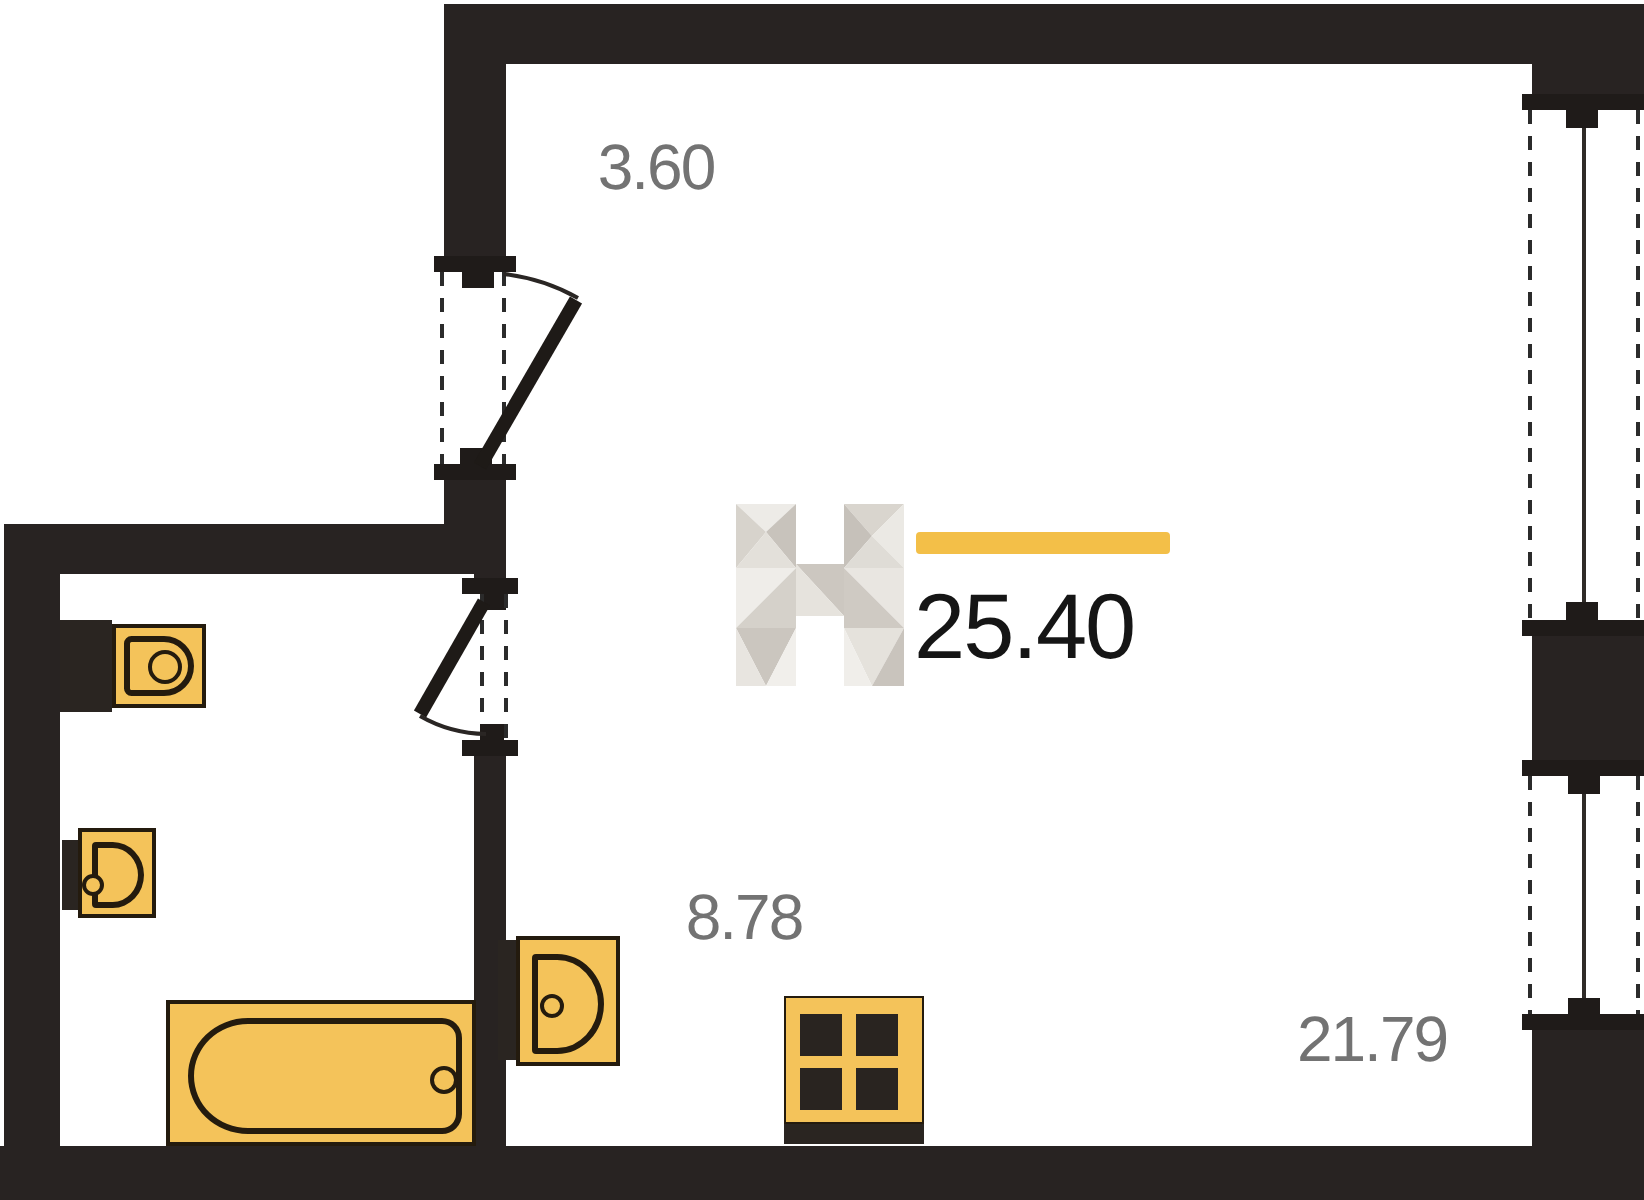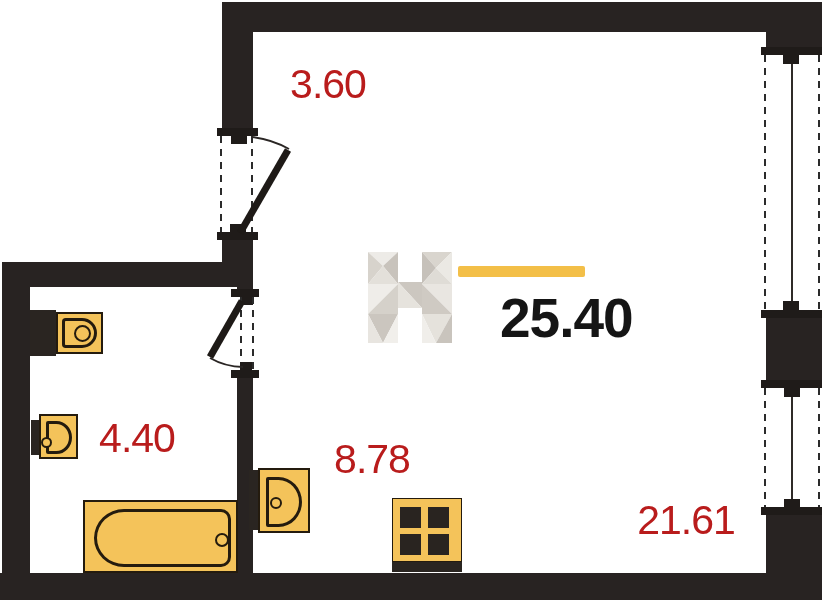--- a/index.html
+++ b/index.html
@@ -14,32 +14,32 @@
     background:repeating-linear-gradient(to bottom,#2b2b2b 0 7px,transparent 7px 13px);}
   .glass{position:absolute;width:2px;background:#2f2b28;}
   .overlay{position:absolute;left:0;top:0;width:822px;height:600px;pointer-events:none;}
   .fixture{position:absolute;background:#F4C35A;border:2px solid #241b0e;box-sizing:border-box;}
   .fixture-dark{position:absolute;background:#2a2521;}
   .inner-shape{position:absolute;border:3px solid #241b0e;box-sizing:border-box;}
   .circle{position:absolute;border:2.5px solid #241b0e;border-radius:50%;box-sizing:border-box;background:#F4C35A;}
   .burner{position:absolute;background:#292420;}
   .room-label{
     position:absolute;transform:translate(-50%,-50%);
-    font-size:41px;color:#b91c1c;white-space:nowrap;letter-spacing:-1px;
+    font-size:32px;color:#737373;white-space:nowrap;letter-spacing:-1px;
   }
   .logo-h{position:absolute;left:366px;top:252px;}
   .badge-circle{
     position:absolute;left:455px;top:220px;width:54px;height:54px;border-radius:50%;
     background:#F8D87E;display:flex;align-items:center;justify-content:center;
     font-size:21px;font-weight:600;color:#9B9B93;letter-spacing:.5px;
   }
   .badge-bar{position:absolute;left:458px;top:266px;width:127px;height:11px;background:#F3BF48;border-radius:2px;}
   .total-area{
-    position:absolute;left:457px;top:286px;font-size:55px;font-weight:bold;
-    color:#151515;letter-spacing:-1px;margin-left:43px;
+    position:absolute;left:457px;top:286px;font-size:46px;font-weight:normal;
+    color:#151515;letter-spacing:-1px;
   }
 </style>
 </head>
 <body>
 
 <div class="plan">
 
   <div class="wall" style="left:222px;top:2px;width:600px;height:30px;"></div>
   <div class="wall" style="left:222px;top:2px;width:31px;height:126px;"></div>
   <div class="wall" style="left:222px;top:240px;width:31px;height:24px;"></div>
@@ -142,17 +142,16 @@
     <polygon points="56,32 86,32 86,62" fill="#E9E6E1"></polygon>
     <polygon points="56,32 56,62 86,62" fill="#CFCAC3"></polygon>
     <polygon points="56,62 86,62 70,91" fill="#E5E2DC"></polygon>
     <polygon points="56,62 70,91 56,91" fill="#F0EEEA"></polygon>
     <polygon points="86,62 86,91 70,91" fill="#C9C4BD"></polygon>
   </svg>
   <div class="badge-bar"></div>
   <div class="total-area">25.40</div>
 
   <div class="room-label" style="left:328px;top:84px;">3.60</div>
-  <div class="room-label" style="left:137px;top:438px;">4.40</div>
   <div class="room-label" style="left:372px;top:459px;">8.78</div>
-  <div class="room-label" style="left:686px;top:520px;">21.61</div>
+  <div class="room-label" style="left:686px;top:520px;">21.79</div>
 
 </div>
 
 </body></html>

